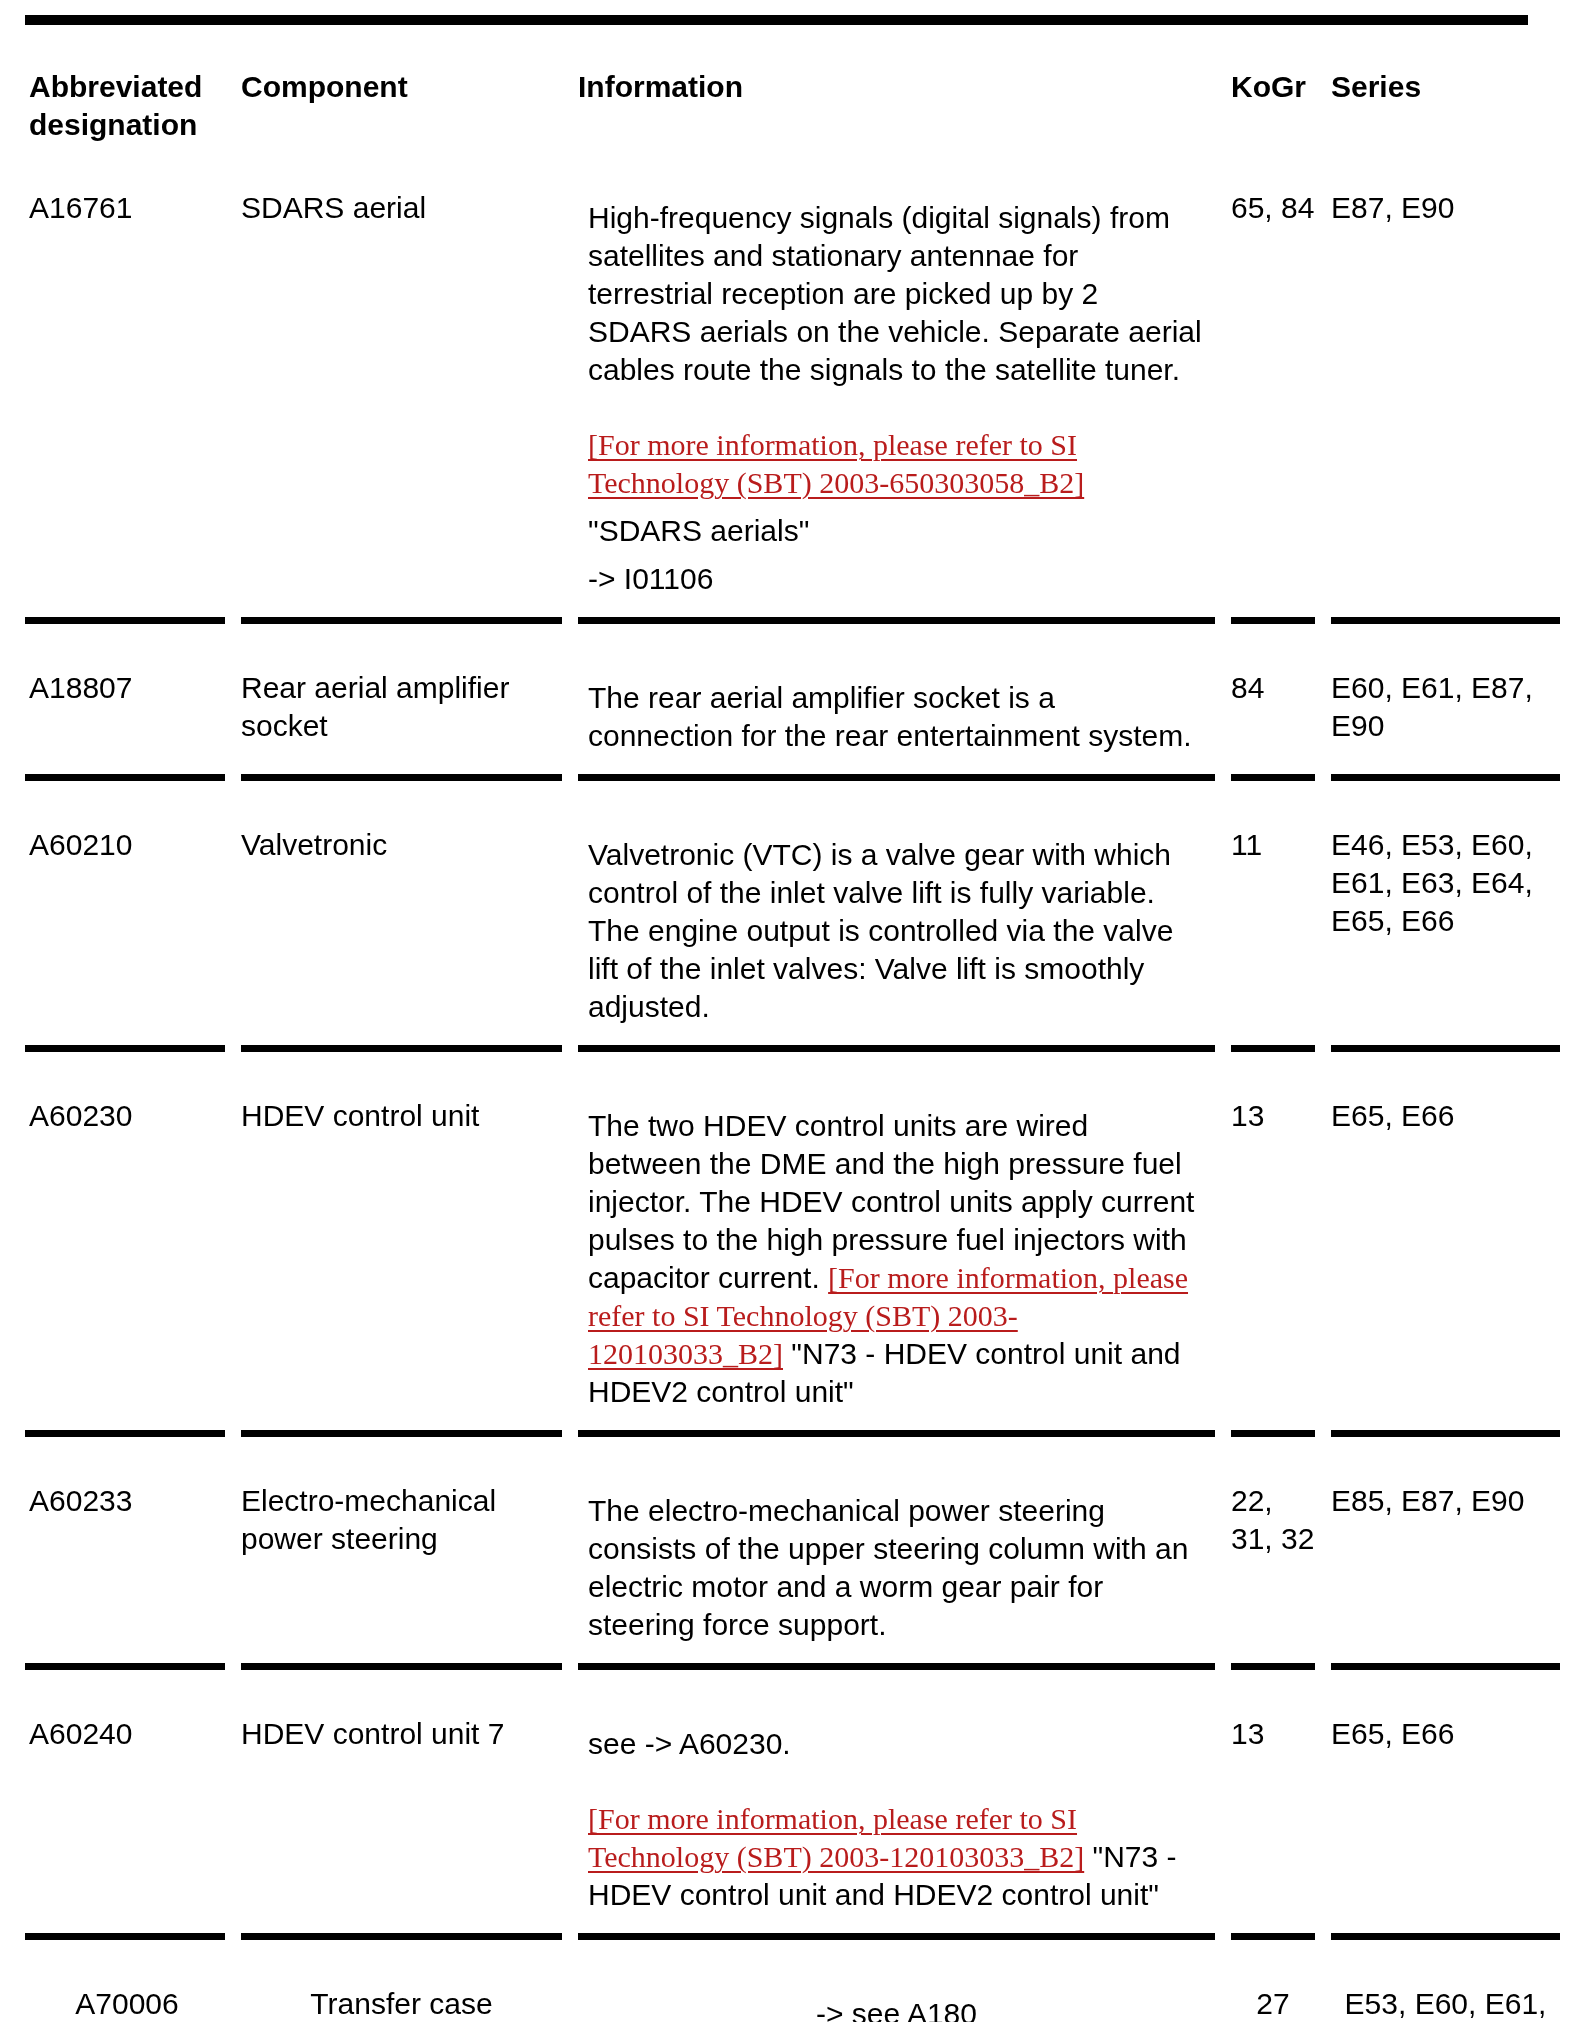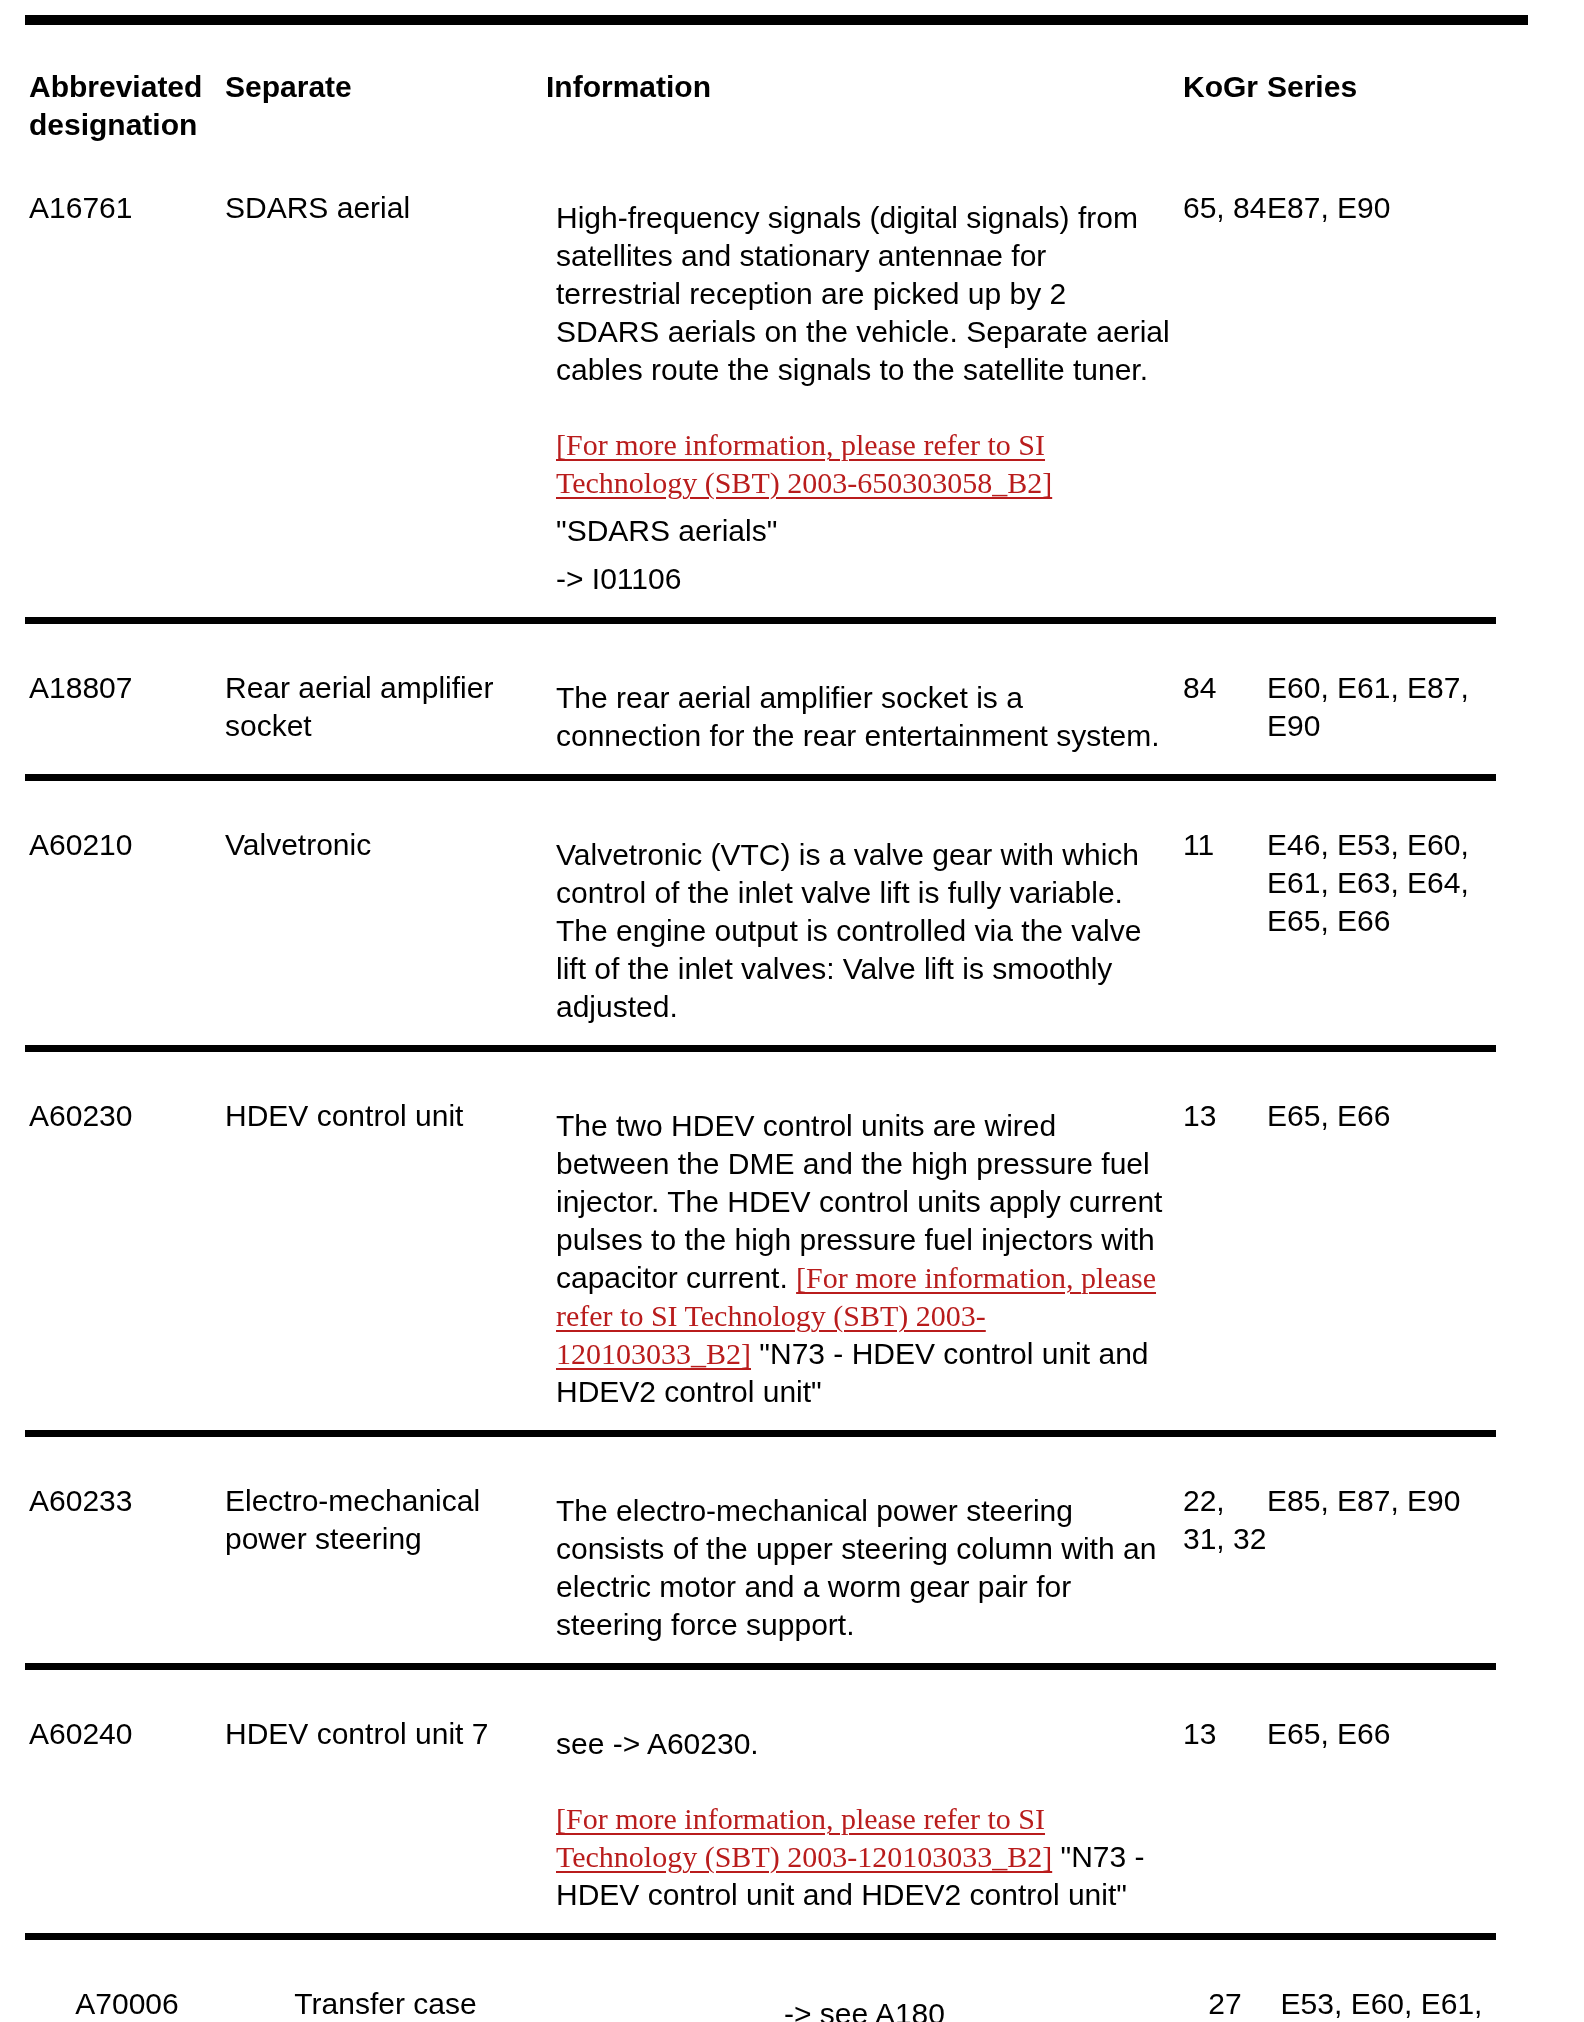--- a/index.html
+++ b/index.html
@@ -22,21 +22,21 @@
     padding-left: 25px;
   }
   .top-border {
     width: 1503px;
     height: 10px;
     background: #000000;
   }
   .trow {
     display: grid;
     grid-template-columns: 200px 321px 637px 84px 229px;
-    column-gap: 0;
+    column-gap: 16px;
     width: 1503px;
   }
   .cell {
     padding: 0;
     overflow: hidden;
   }
   .c1 { padding-left: 4px; }
   .header-row .cell {
     font-weight: bold;
     padding-top: 43px;
@@ -63,21 +63,21 @@
   }
 </style>
 </head>
 <body>
 
 <div class="page">
   <div class="top-border"></div>
 
   <div class="trow header-row">
     <div class="cell c1">Abbreviated designation</div>
-    <div class="cell c2">Separate</div>
+    <div class="cell c2">Component</div>
     <div class="cell c3">Information</div>
     <div class="cell c4">KoGr</div>
     <div class="cell c5">Series</div>
   </div>
 
   <div id="rows">
       <div class="trow body-row">
         <div class="cell c1">A16761</div>
         <div class="cell c2">SDARS aerial</div>
         <div class="cell c3">

